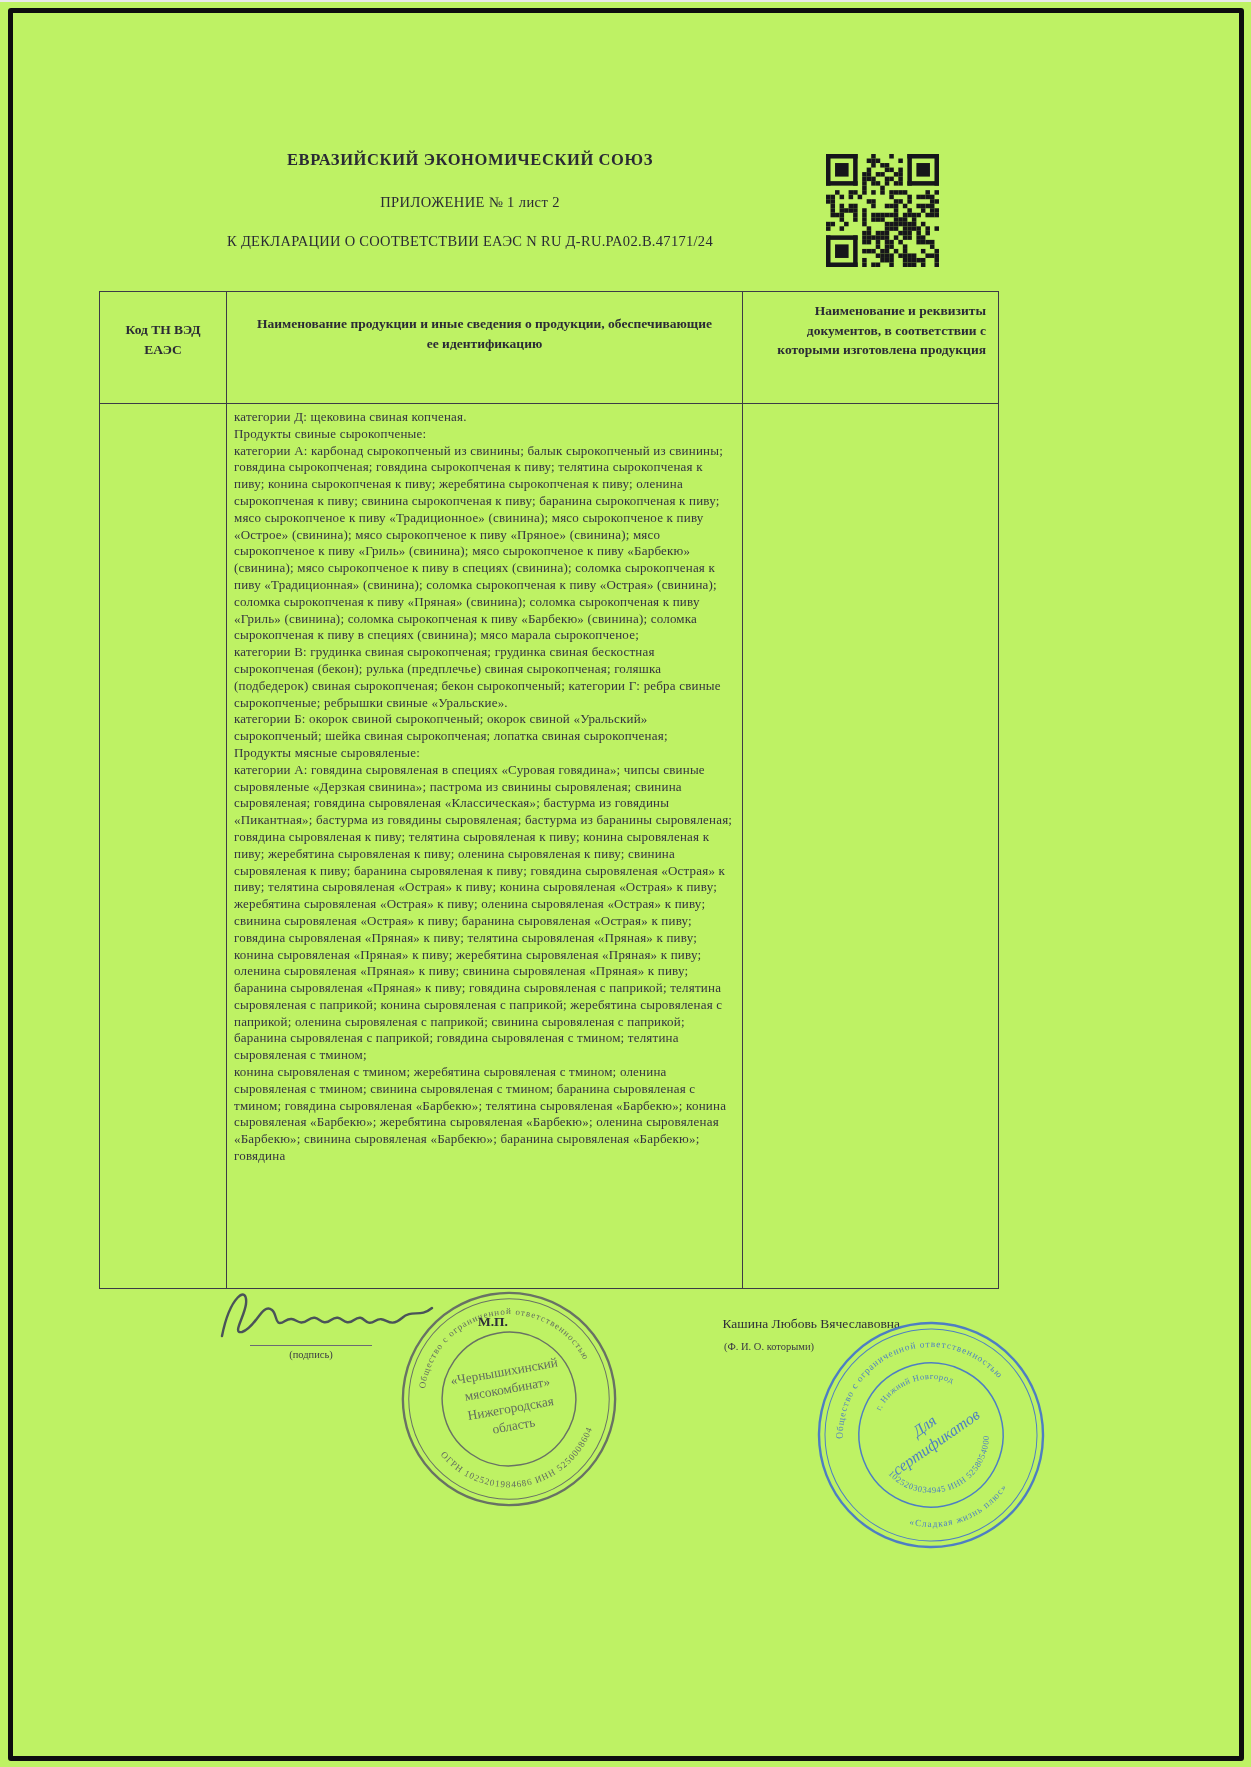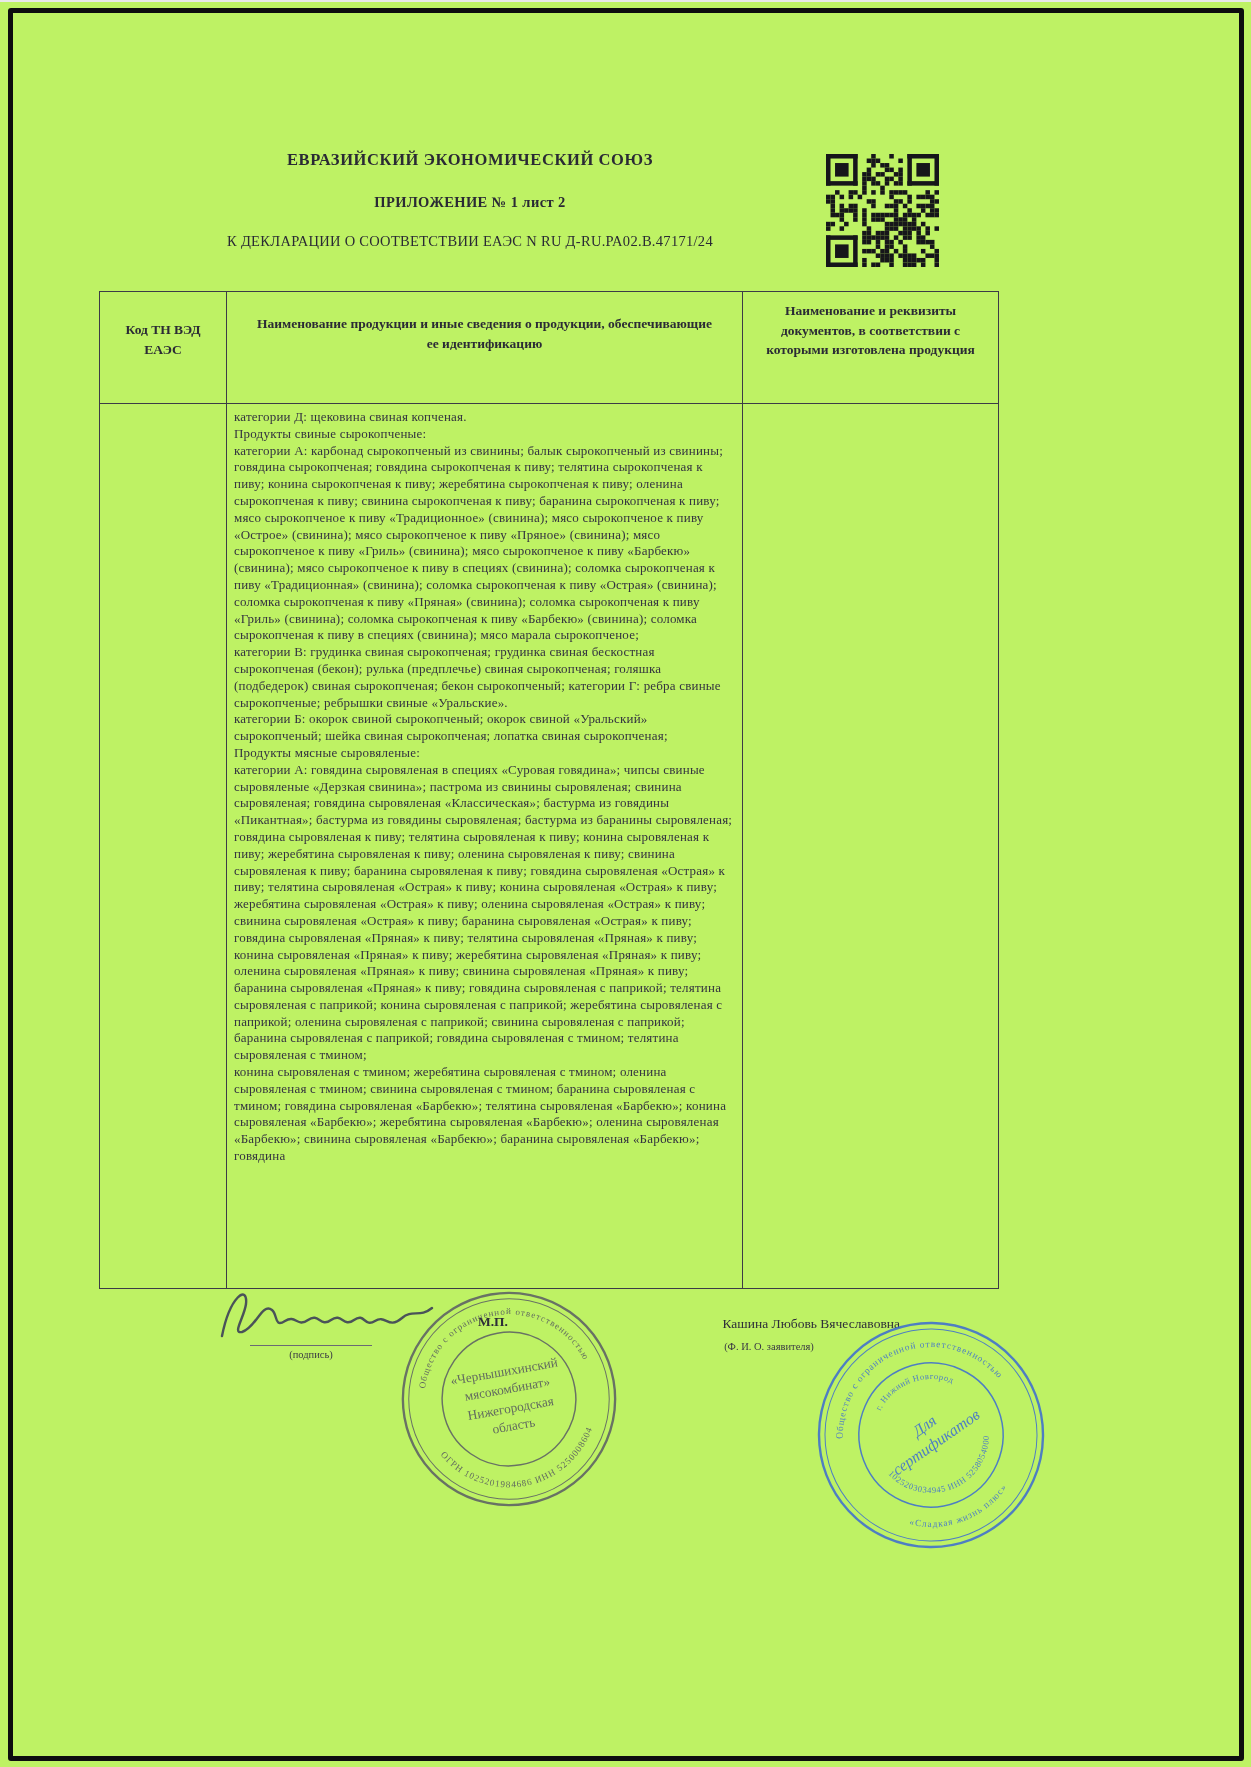--- a/index.html
+++ b/index.html
@@ -13,41 +13,41 @@
     margin:2px auto;
   }
   .scan-frame{
     position:absolute;left:8px;top:6px;right:7px;bottom:8px;
     border:5px solid #0d0d0f;border-radius:3px;
     pointer-events:none;
   }
   
   .doc-header{position:absolute;left:100px;top:148px;width:740px;text-align:center;}
   .doc-header .h1{font-size:16.5px;font-weight:bold;letter-spacing:.6px;margin-bottom:24px;color:#2a2a34;}
-  .doc-header .h2{font-size:14.5px;font-weight:bold;letter-spacing:.4px;margin-bottom:22px;color:#2a2a34;}
+  .doc-header .h2{font-size:14.5px;font-weight:normal;letter-spacing:.4px;margin-bottom:22px;color:#2a2a34;}
   .doc-header .h3{font-size:14.5px;font-weight:normal;letter-spacing:.3px;color:#2a2a34;}
   
   .qr{position:absolute;left:826px;top:152px;width:113px;height:113px;}
   .qr svg{width:113px;height:113px;display:block;}
   
   .tbl{
     position:absolute;left:99px;top:289px;width:898px;height:996px;
     border:1.6px solid #3c3c46;
     display:flex;flex-direction:column;
   }
   .trow{display:flex;width:100%;}
   .thead{height:111px;border-bottom:1.3px solid #3c3c46;flex:0 0 auto;}
   .tbody{flex:1 1 auto;min-height:0;}
   .c1{width:127px;border-right:1.3px solid #3c3c46;box-sizing:border-box;font-family:Liberation Serif, serif;}
   .c2{width:516px;border-right:1.3px solid #3c3c46;box-sizing:border-box;}
   .c3{flex:1;box-sizing:border-box;}
   .th{font-weight:bold;text-align:center;font-size:13.5px;line-height:1.45;color:#2b2b35;}
   .thead .c1{padding:28px 8px 0 8px;}
   .thead .c2{padding:22px 24px 0 24px;}
-  .thead .c3{padding:9px 12px 0 12px;}
+  .thead .c3{padding:9px 12px 0 12px;text-align:right;}
   .bodytext{
     padding:5px 8px 4px 7px;
     font-size:13px;line-height:16.8px;letter-spacing:.2px;
     text-align:left;overflow:hidden;color:#33333f;
   }
   .bodytext p{margin:0;}
   
   .signature{position:absolute;left:212px;top:1276px;width:232px;height:78px;}
   .signature path{fill:none;stroke:#3d4158;stroke-width:2.4;stroke-linecap:round;opacity:.9;}
   .sig-line{position:absolute;left:250px;top:1343px;width:122px;border-top:1px solid #6a6a74;}
@@ -350,21 +350,21 @@
 
   <svg class="signature" viewBox="0 0 232 78" xmlns="http://www.w3.org/2000/svg">
     <path d="M10 58 C 18 18, 36 6, 34 26 C 32 40, 20 56, 30 54 C 44 50, 50 24, 60 32 C 66 37, 62 50, 73 43 C 84 36, 85 50, 96 42 C 107 34, 108 50, 119 42 C 130 34, 131 50, 142 42 C 153 34, 152 50, 163 43 C 174 36, 176 52, 190 40 C 200 31, 208 40, 220 30"></path>
   </svg>
   <div class="sig-line"></div>
   <div class="sig-label">(подпись)</div>
 
   <div class="mp">М.П.</div>
 
   <div class="applicant">Кашина Любовь Вячеславовна</div>
-  <div class="applicant-label">(Ф. И. О. заявителя)</div>
+  <div class="applicant-label">(Ф. И. О. которыми)</div>
 
   <svg class="stamp stamp-left" viewBox="-115 -115 230 230" xmlns="http://www.w3.org/2000/svg">
     <defs>
       <path id="lt" d="M -86,0 A 86,86 0 0 1 86,0"></path>
       <path id="lb" d="M -90,0 A 90,90 0 0 0 90,0"></path>
     </defs>
     <circle class="ring-o" r="108"></circle>
     <circle class="ring-t" r="102"></circle>
     <circle class="ring-i" r="68"></circle>
     <text class="arc" text-anchor="middle"><textPath href="#lt" startOffset="50%">Общество с ограниченной ответственностью</textPath></text>

